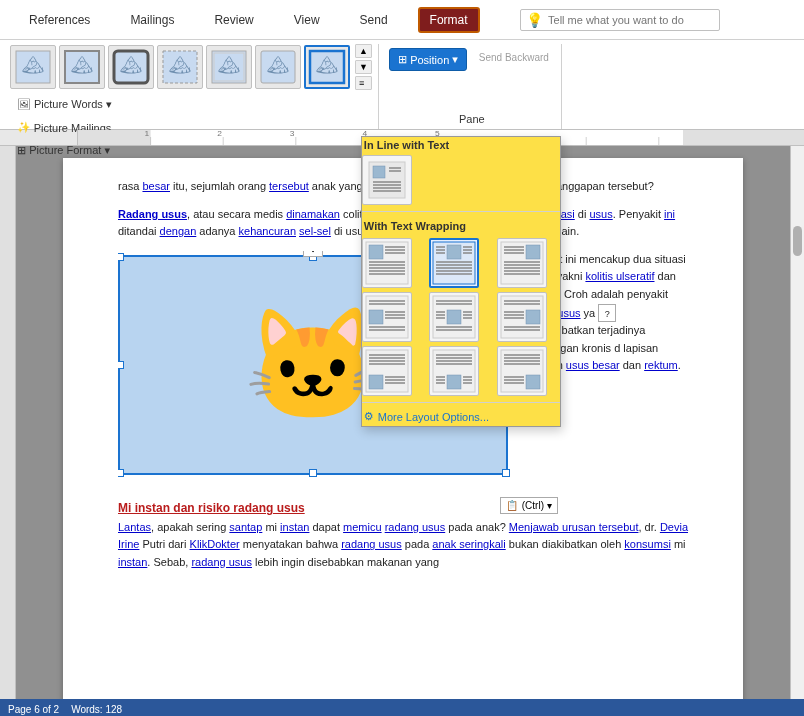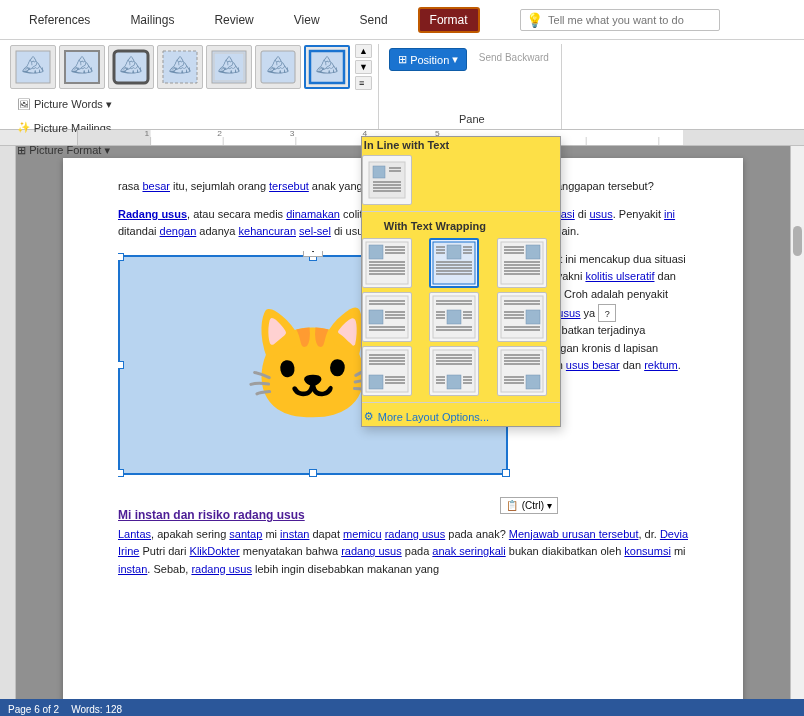--- a/index.html
+++ b/index.html
@@ -68,21 +68,21 @@
       cursor: pointer; font-size: 11px;
     }
 
     
     .position-dropdown {
       position: absolute; right: 0; top: 92px; width: 200px;
       background: #fde047; border: 1px solid #999; box-shadow: 2px 4px 10px rgba(0,0,0,0.2);
       z-index: 100; 
     }
     .dropdown-section-title {
-      font-size: 11px; font-weight: bold; color: #333; padding: 4px 2px 6px; margin-left: 20px;
+      font-size: 11px; font-weight: bold; color: #333; padding: 4px 2px 6px;
     }
     .dropdown-grid {
       display: grid; grid-template-columns: repeat(3, 1fr); gap: 4px; margin-bottom: 6px;
     }
     .dropdown-grid-item {
       width: 50px; height: 50px; border: 1px solid #c0c0c0; background: #f5f5f5;
       cursor: pointer; display: flex; align-items: center; justify-content: center;
       border-radius: 2px;
     }
     .dropdown-divider { border-top: 1px solid #d0d0d0; margin: 4px 0; }
@@ -494,21 +494,21 @@
       
       <div style="position:relative; display:inline-block; margin-left:390px; margin-top:-20px;">
         <div class="ctrl-badge">
           <span>📋</span>
           <span>(Ctrl)</span>
           <span>▾</span>
         </div>
       </div>
 
       
-      <h3 style="font-size:12px; font-weight:bold; margin-top:11px; margin-bottom:4px; text-decoration:underline; color:#4c1d95;">Mi instan dan risiko radang usus</h3>
+      <h3 style="font-size:12px; font-weight:bold; margin-top:4px; margin-bottom:4px; text-decoration:underline; color:#b91c1c;">Mi instan dan risiko radang usus</h3>
 
       
       <p class="doc-text">
         <span style="text-decoration:underline; color:#00c;">Lantas</span>, apakah sering <span style="text-decoration:underline; color:#00c;">santap</span> mi <span style="text-decoration:underline; color:#00c;">instan</span> dapat <span style="text-decoration:underline; color:#00c;">memicu</span> <span style="text-decoration:underline; color:#00c;">radang usus</span> pada anak? <span style="text-decoration:underline; color:#00c;">Menjawab urusan tersebut</span>, dr. <span style="text-decoration:underline; color:#00c;">Devia Irine</span> Putri dari <span style="text-decoration:underline; color:#00c;">KlikDokter</span> menyatakan bahwa <span style="text-decoration:underline; color:#00c;">radang usus</span> pada <span style="text-decoration:underline; color:#00c;">anak seringkali</span> bukan diakibatkan oleh <span style="text-decoration:underline; color:#00c;">konsumsi</span> mi <span style="text-decoration:underline; color:#00c;">instan</span>. Sebab, <span style="text-decoration:underline; color:#00c;">radang usus</span> lebih ingin disebabkan makanan yang
       </p>
     </div>
   </div>
 
   <div style="width:14px; background:#f0f0f0; border-left:1px solid #c0c0c0;">
     <div style="height:30px; background:#b0b0b0; border-radius:6px; margin:2px; margin-top:80px;"></div>

